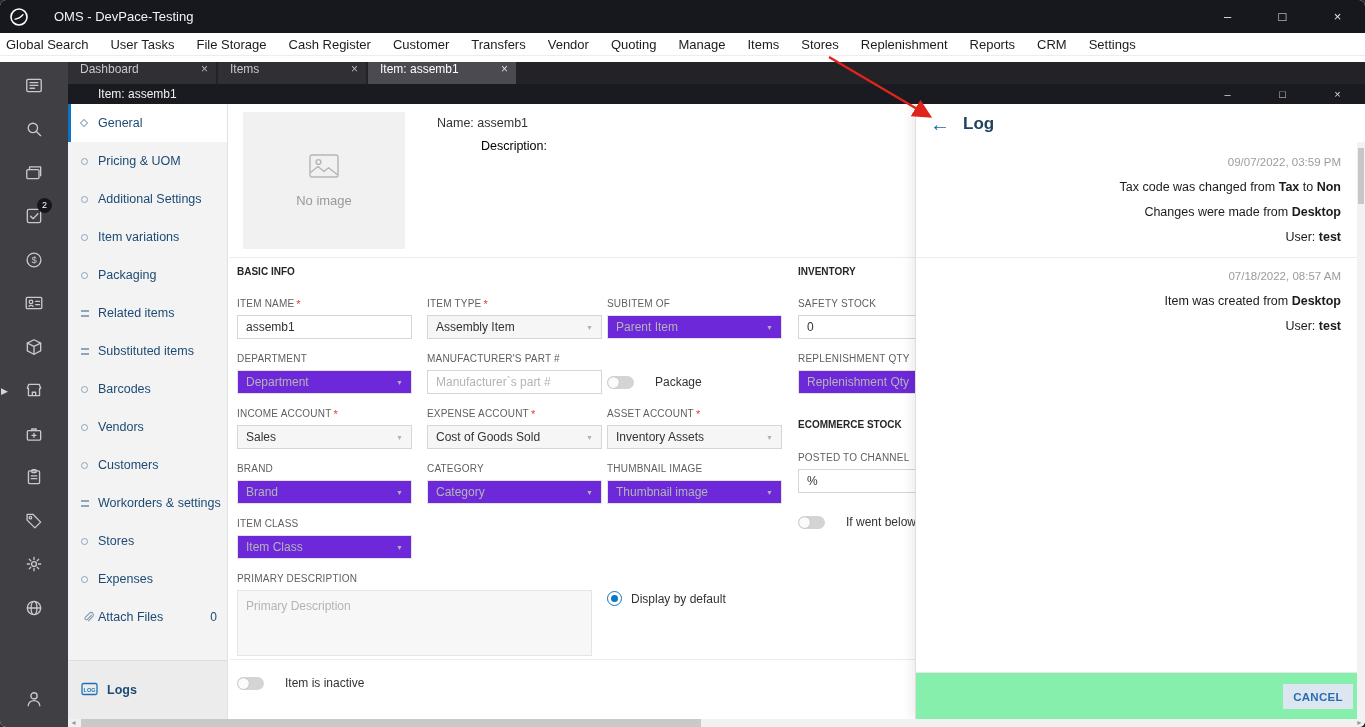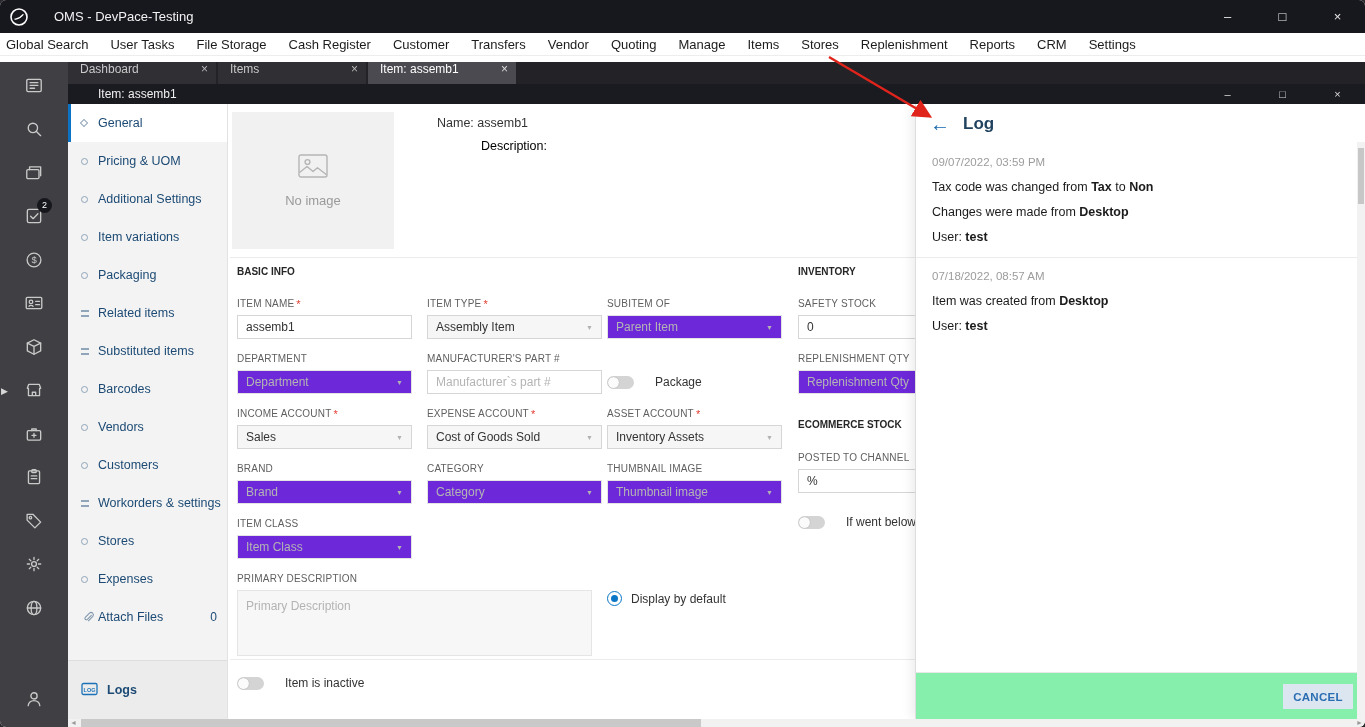--- a/index.html
+++ b/index.html
@@ -48,21 +48,21 @@
   .nav-icon { width:17px; display:flex; align-items:center; flex:0 0 auto; }
   .ico-diamond { width:6px; height:6px; border:1px solid #8fa5ba; transform:rotate(45deg); }
   .ico-circle { width:7px; height:7px; border:1px solid #8fa5ba; border-radius:50%; }
   .ico-equals { width:8px; height:7px; border-top:2px solid #8fa5ba; border-bottom:2px solid #8fa5ba; }
   .nav-label { white-space:nowrap; }
   .nav-count { margin-left:auto; font-size:12px; }
   .nav-logs { position:absolute; left:0; right:0; bottom:0; height:59px; background:#ececec; border-top:1px solid #dedede; display:flex; align-items:center; gap:8px; padding-left:13px; color:#1c4a74; font-size:12.5px; font-weight:bold; cursor:pointer; }
 
   
   .content { position:absolute; left:230px; top:104px; width:1135px; height:615px; background:#fff; overflow:hidden; z-index:1; }
-  .img-box { position:absolute; left:2px; top:8px; width:162px; height:137px; background:#f1f1f1; display:flex; flex-direction:column; align-items:center; justify-content:center; gap:10px; cursor:pointer; }
+  .img-box { position:absolute; left:13px; top:8px; width:162px; height:137px; background:#f1f1f1; display:flex; flex-direction:column; align-items:center; justify-content:center; gap:10px; cursor:pointer; }
   .noimg { color:#9a9a9a; font-size:13px; }
   .meta-name { position:absolute; left:207px; top:12px; font-size:12.5px; color:#333; }
   .meta-desc { position:absolute; left:207px; top:35px; font-size:12.5px; color:#000000;margin-left:44px; }
   .divider { position:absolute; left:0; width:100%; height:1px; background:#ebebeb; }
   .section-title { position:absolute; font-size:10px; font-weight:bold; color:#262626; white-space:nowrap; }
 
   .field { position:absolute; width:175px; }
   .flabel { font-size:10px; color:#5f5f5f; letter-spacing:0.2px; height:12px; margin-bottom:5px; white-space:nowrap; }
   .req { color:#e23b30; margin-left:2px; font-size:11px; vertical-align:top; }
   .ctl { width:100%; height:24px; border:1px solid #d6d6d6; background:#fff; display:flex; align-items:center; padding:0 8px; font-size:12px; color:#333; }
@@ -78,21 +78,21 @@
   .pill::after { content:""; position:absolute; left:1px; top:1px; width:11px; height:11px; border-radius:50%; background:#fbfbfb; box-shadow:0 0 1px rgba(0,0,0,.35); }
   .radio-row { position:absolute; display:flex; align-items:center; gap:9px; font-size:12px; color:#333; cursor:pointer; }
   .radio { width:15px; height:15px; border:1.5px solid #0b76c6; border-radius:50%; position:relative; background:#fff; flex:0 0 auto; }
   .radio::after { content:""; position:absolute; left:3px; top:3px; right:3px; bottom:3px; background:#0b76c6; border-radius:50%; }
 
   
   .logpanel { position:absolute; left:915px; top:104px; width:450px; height:615px; background:#fff; border-left:1px solid #ddd; box-shadow:-4px 0 10px rgba(0,0,0,0.07); z-index:20; }
   .log-header { position:absolute; left:0; top:0; width:100%; height:40px; display:flex; align-items:center; padding-left:14px; gap:13px; }
   .back-arrow { color:#1266ad; font-size:20px; line-height:1; cursor:pointer; }
   .log-title { font-size:17px; font-weight:bold; color:#21425f; }
-  .log-body { position:absolute; left:0; top:40px; right:8px; bottom:48px; overflow:hidden; }
+  .log-body { position:absolute; left:0; top:40px; right:8px; bottom:48px; overflow:hidden;text-align:right; }
   .log-entry { padding:12px 16px 3px; border-bottom:1px solid #ececec; }
   .log-entry:last-child { border-bottom:none; }
   .log-ts { color:#9c9c9c; font-size:11.5px; margin-bottom:11px; }
   .log-line { font-size:12.5px; color:#1b1b1b; margin-bottom:9px; line-height:16px; }
   .log-line b { font-weight:bold; }
   .log-footer { position:absolute; left:0; right:8px; bottom:0; height:47px; border-top:1px solid #e8e8e8; background:#86efac; }
   .cancel-btn { position:absolute; right:4px; top:11px; width:70px; height:25px; background:#dce6f0; color:#2a6db2; font-size:11.5px; font-weight:bold; letter-spacing:0.3px; display:flex; align-items:center; justify-content:center; cursor:pointer; }
   .log-scroll { position:absolute; right:0; top:38px; bottom:0; width:8px; background:#f2f2f2; }
   .log-thumb { position:absolute; left:1px; top:6px; width:6px; height:56px; background:#c7c7c7; }
 

